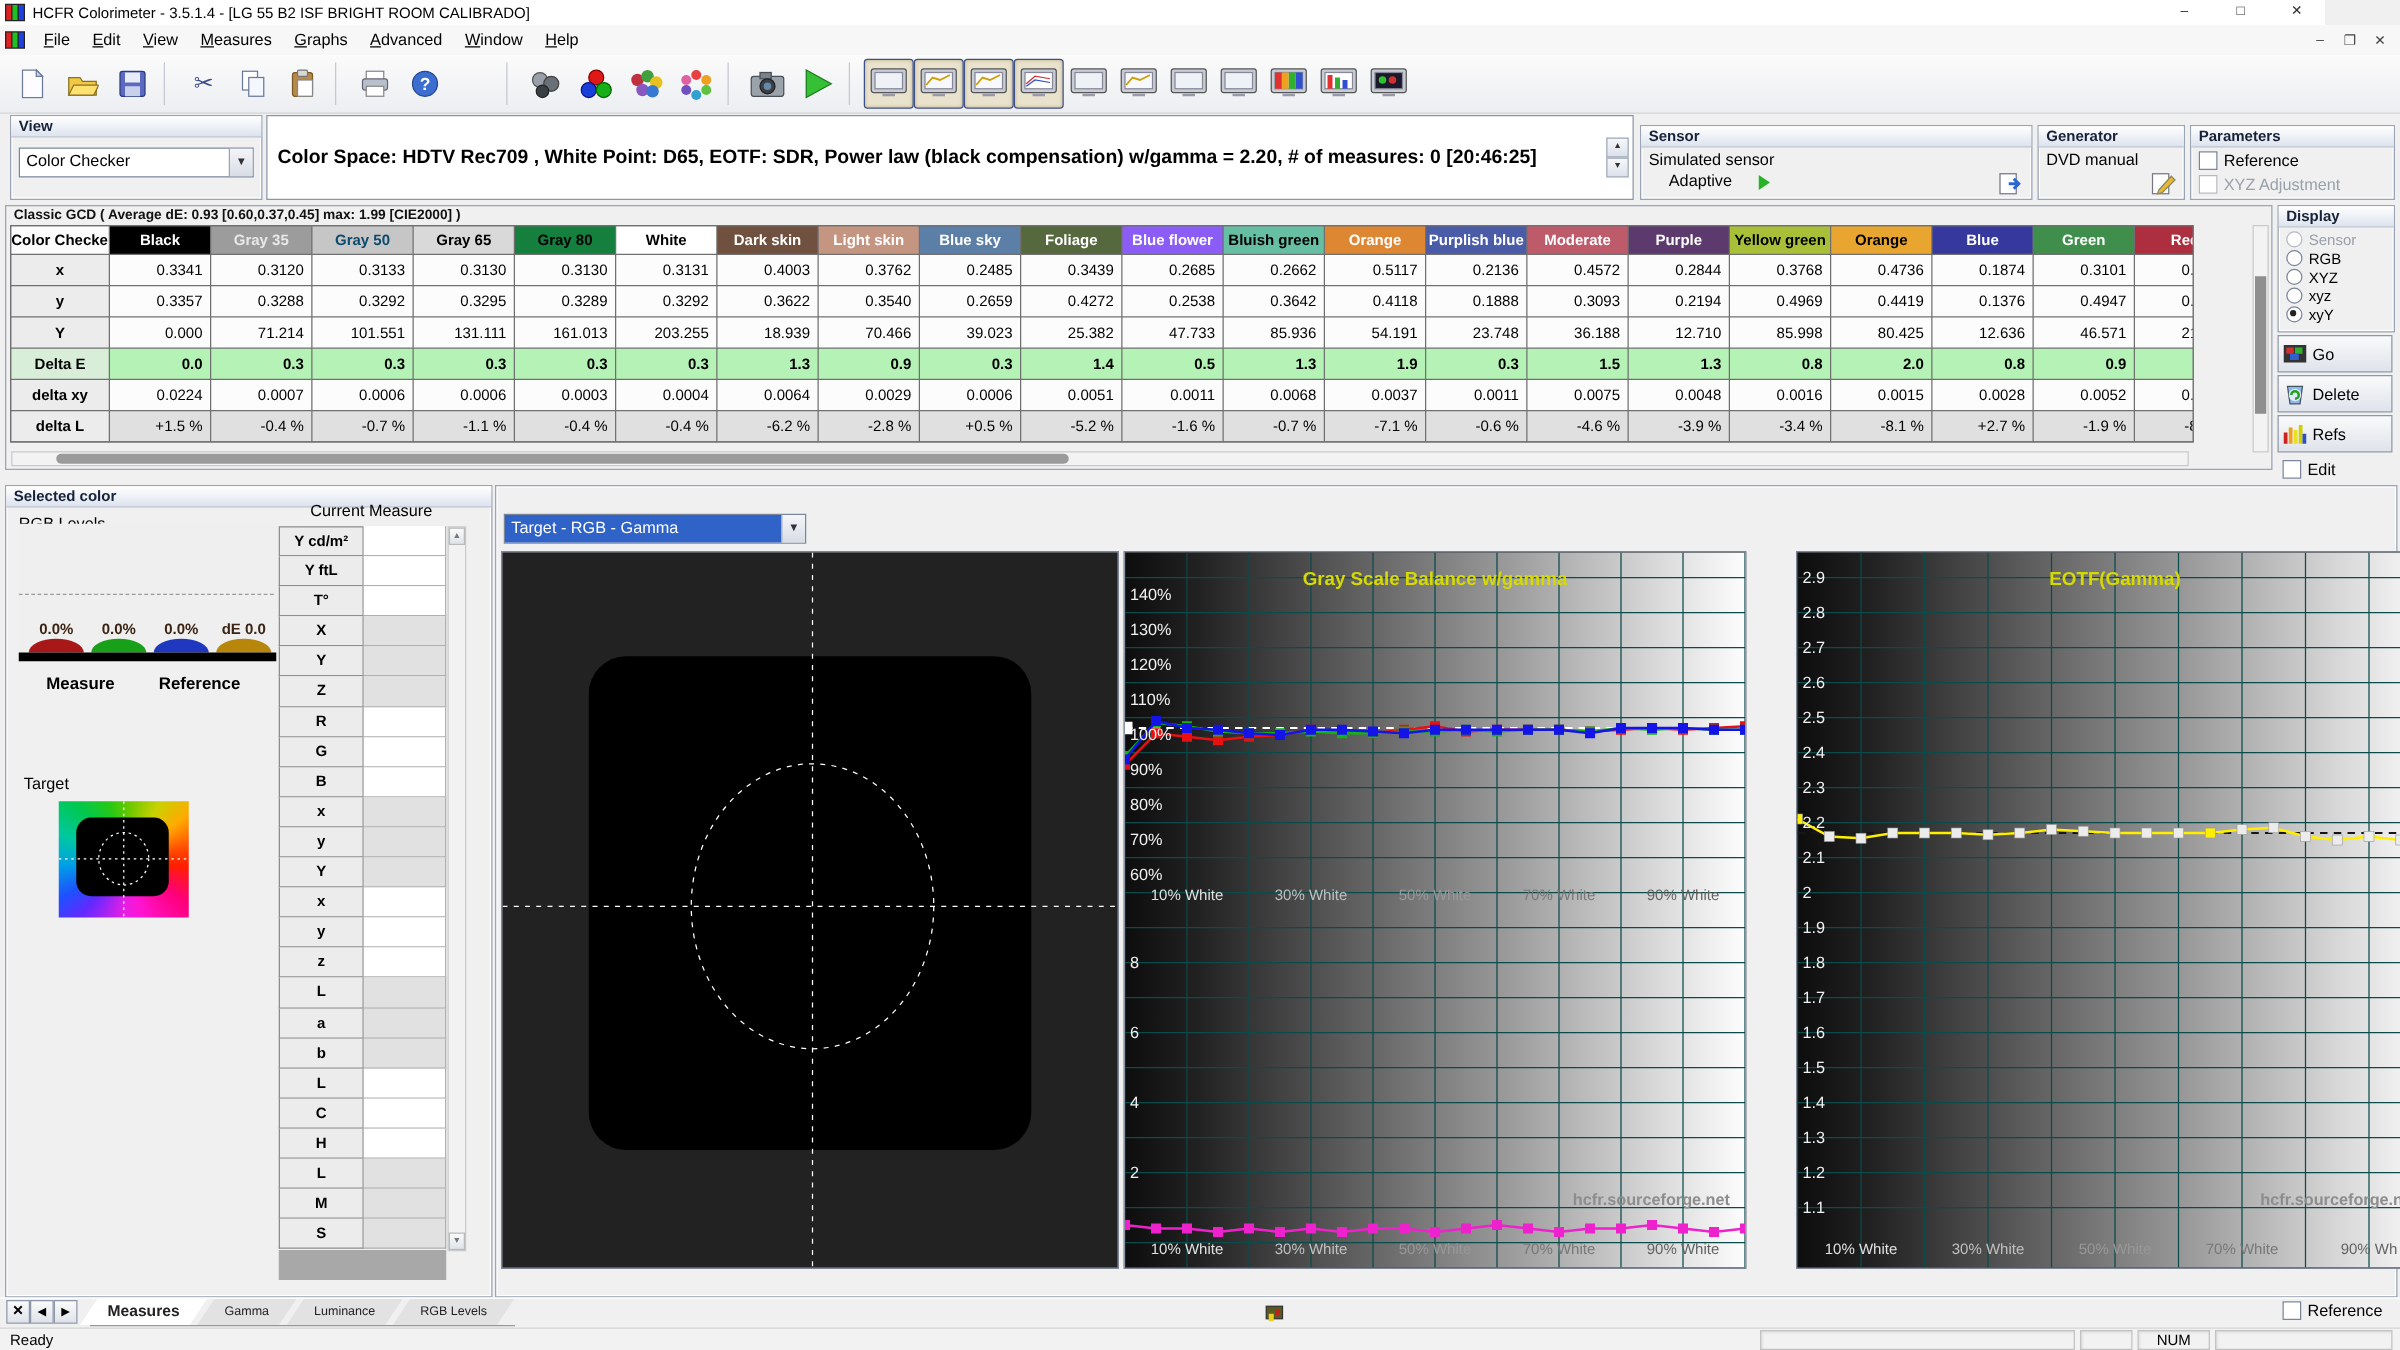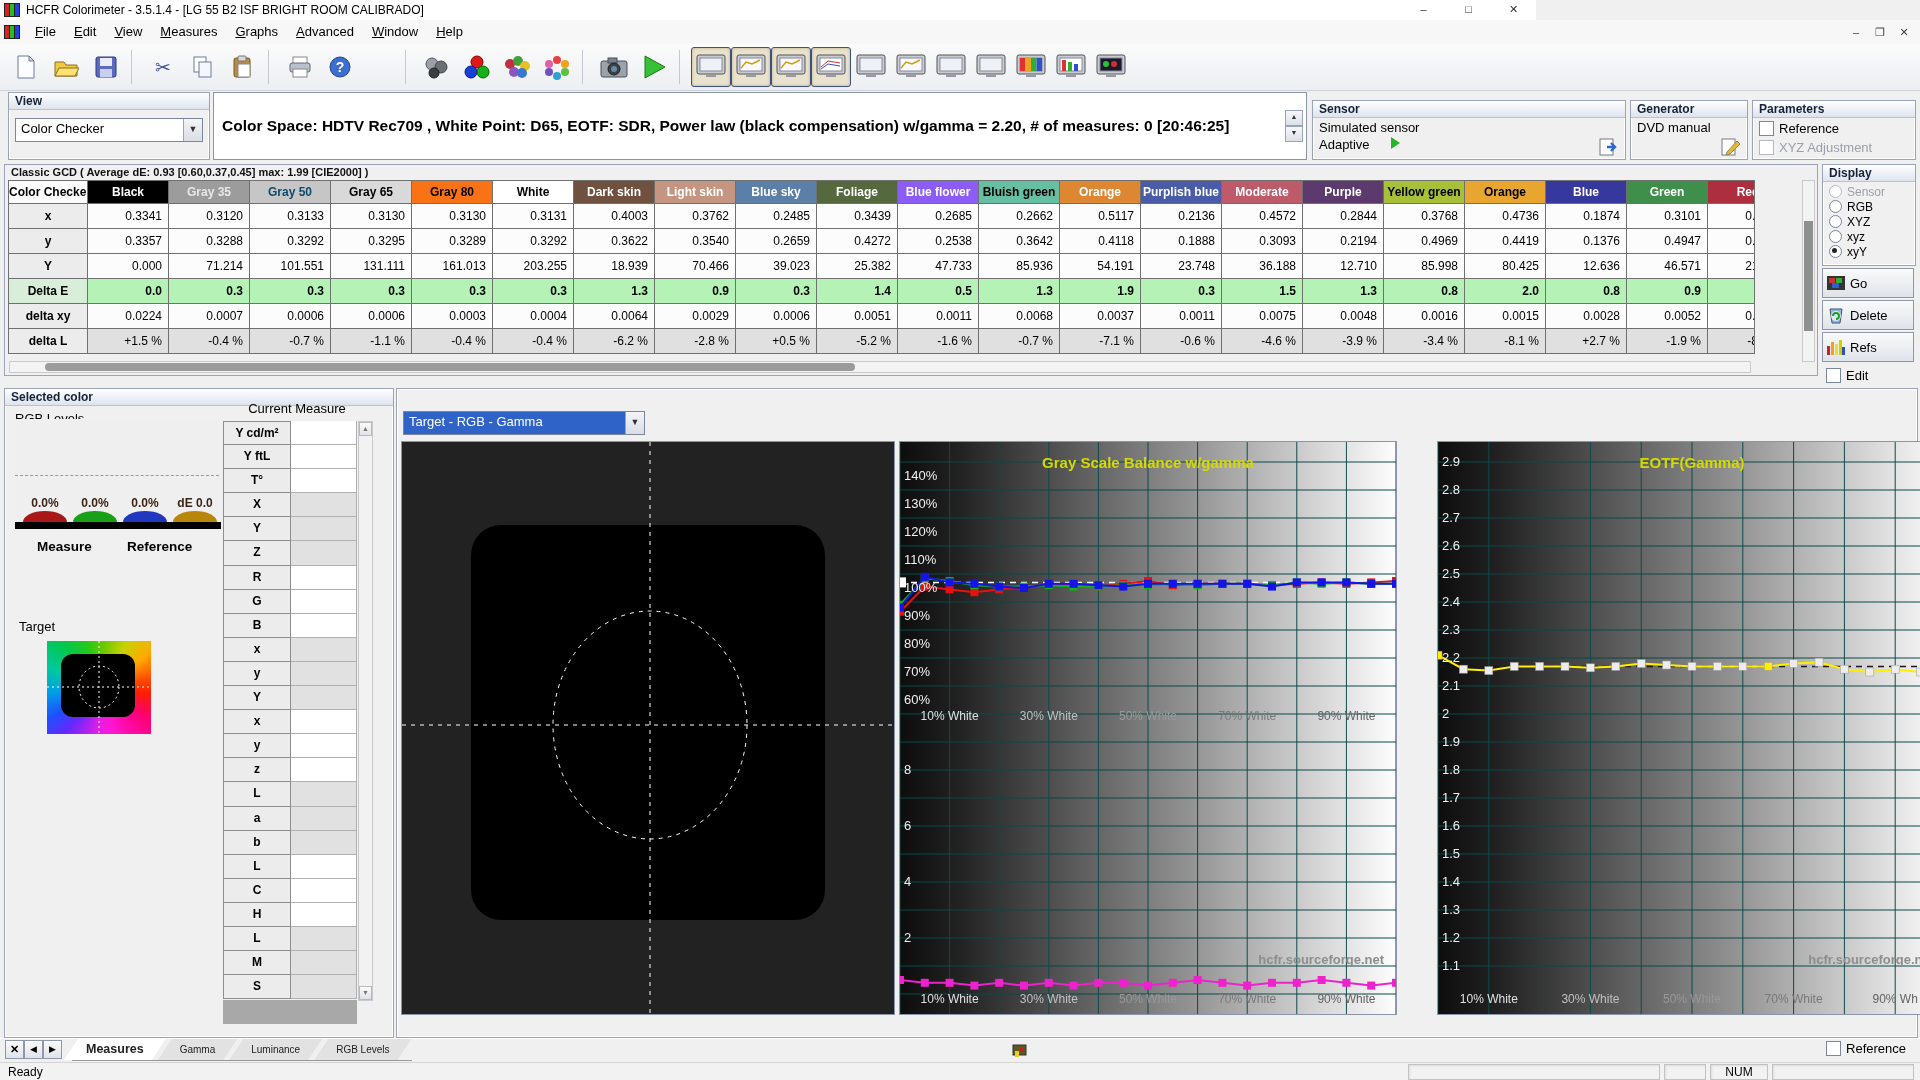--- a/index.html
+++ b/index.html
@@ -1,20 +1,20 @@
 <!DOCTYPE html>
 <html><head>
 <meta charset="utf-8">
 <style>
   html,body{margin:0;padding:0;}
   body{width:1920px;height:1080px;position:relative;background:#f0f0f0;
        font-family:"Liberation Sans",sans-serif;font-size:12px;color:#000;overflow:hidden;}
   .abs{position:absolute;}
   
-  .titlebar{left:0;top:0;width:1536px;height:20px;background:#ffffff;border-bottom:4px solid #8b5cf6;
+  .titlebar{left:0;top:0;width:1860px;height:20px;background:#ffffff;border-bottom:4px solid #8b5cf6;
             display:flex;align-items:center;}
   .app-icon{width:14px;height:12px;margin:0 6px 0 4px;display:flex;gap:1px;background:#222;padding:1px;}
   .app-icon i{flex:1;}
   .title-text{font-size:12px;}
   .win-btns{margin-left:auto;display:flex;}
   .win-btn{width:45px;height:20px;text-align:center;line-height:18px;font-size:11px;color:#333;}
   .menubar{left:0;top:20px;width:1920px;height:24px;background:#f7f7f7;border-bottom:1px solid #e0e0e0;
            display:flex;align-items:center;}
   .menu-item{padding:0 9px;font-size:13px;height:22px;line-height:22px;}
   .menu-item::first-letter{text-decoration:underline;}
@@ -378,21 +378,21 @@
   <div class="txt">Color Space: HDTV Rec709 , White Point: D65, EOTF:  SDR, Power law (black compensation) w/gamma = 2.20, # of measures: 0 [20:46:25]</div>
   <div class="spinner">
     <div>▲</div>
     <div>▼</div>
   </div>
 </div>
 
 <div class="abs panel" style="left:1312px;top:100px;width:312px;height:58px">
   <div class="panel-title">Sensor</div>
   <div style="padding:2px 6px;font-size:13px">Simulated sensor</div>
-  <div style="padding:0 6px;font-size:13px;display:flex;align-items:flex-start;gap:21px">
+  <div style="padding:0 22px;font-size:13px;display:flex;align-items:flex-end;gap:21px">
     <span>Adaptive</span>
     <span class="play-tri"></span>
   </div>
   <svg class="abs" style="right:6px;bottom:3px" width="20" height="18">
       <rect x="1" y="1" width="13" height="16" fill="#fff" stroke="#778"></rect>
       <path d="M8 9 h8 m-4 -4 l4 4 l-4 4" stroke="#2868d0" stroke-width="2.4" fill="none"></path>
     </svg>
 </div>
 
 <div class="abs panel" style="left:1630px;top:100px;width:116px;height:58px">
@@ -419,21 +419,21 @@
 </div>
 
 <div class="abs table-region">
   <div class="table-caption">Classic GCD ( Average dE: 0.93 [0.60,0.37,0.45] max: 1.99 [CIE2000] )</div>
   <div id="measure-grid" style="grid-template-columns: 78px repeat(21, 80px);">
       <div class="hdr">Color Checker</div>
       <div class="hdr" style="background: rgb(0, 0, 0); color: rgb(255, 255, 255);">Black</div>
       <div class="hdr" style="background: rgb(156, 156, 156); color: rgb(232, 232, 232);">Gray 35</div>
       <div class="hdr" style="background: rgb(198, 198, 198); color: #0c4a6e;">Gray 50</div>
       <div class="hdr" style="background: rgb(217, 217, 217); color: #000000;">Gray 65</div>
-      <div class="hdr" style="background: #f97316; color: rgb(0, 0, 0);">Gray 80</div>
+      <div class="hdr" style="background: #15803d; color: rgb(0, 0, 0);">Gray 80</div>
       <div class="hdr" style="background: rgb(255, 255, 255); color: rgb(0, 0, 0);">White</div>
       <div class="hdr" style="background: rgb(112, 80, 63); color: rgb(255, 255, 255);">Dark skin</div>
       <div class="hdr" style="background: rgb(196, 150, 130); color: rgb(255, 255, 255);">Light skin</div>
       <div class="hdr" style="background: rgb(91, 127, 166); color: rgb(255, 255, 255);">Blue sky</div>
       <div class="hdr" style="background: rgb(85, 104, 62); color: rgb(255, 255, 255);">Foliage</div>
       <div class="hdr" style="background: #8b5cf6; color: rgb(255, 255, 255);">Blue flower</div>
       <div class="hdr" style="background: rgb(102, 191, 163); color: rgb(0, 0, 0);">Bluish green</div>
       <div class="hdr" style="background: rgb(221, 135, 51); color: rgb(255, 255, 255);">Orange</div>
       <div class="hdr" style="background: rgb(74, 92, 168); color: rgb(255, 255, 255);">Purplish blue</div>
       <div class="hdr" style="background: rgb(189, 91, 106); color: rgb(255, 255, 255);">Moderate</div>

